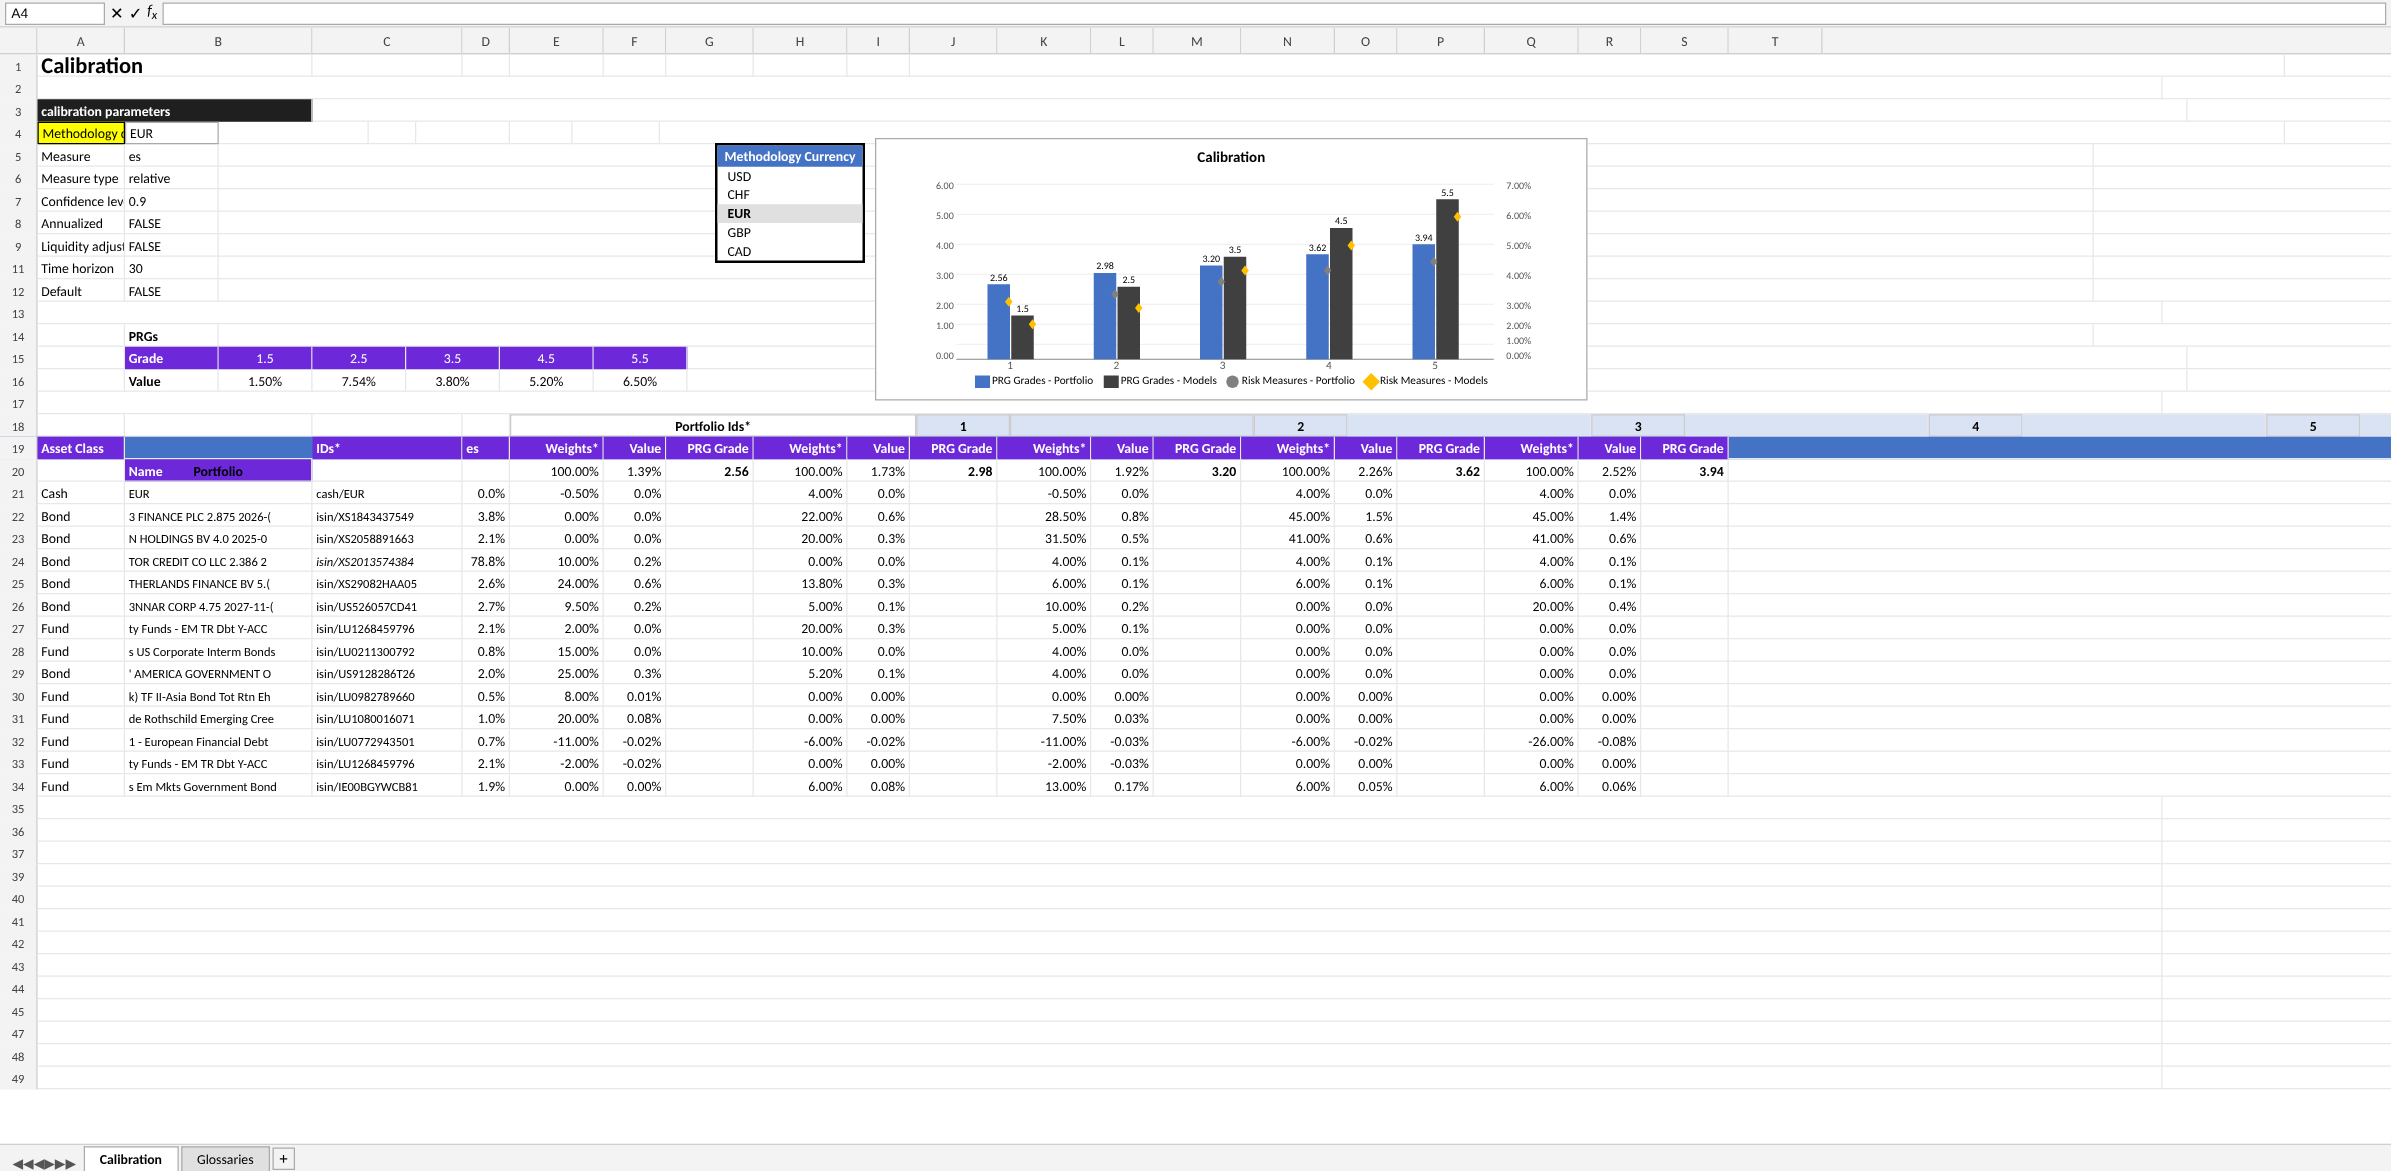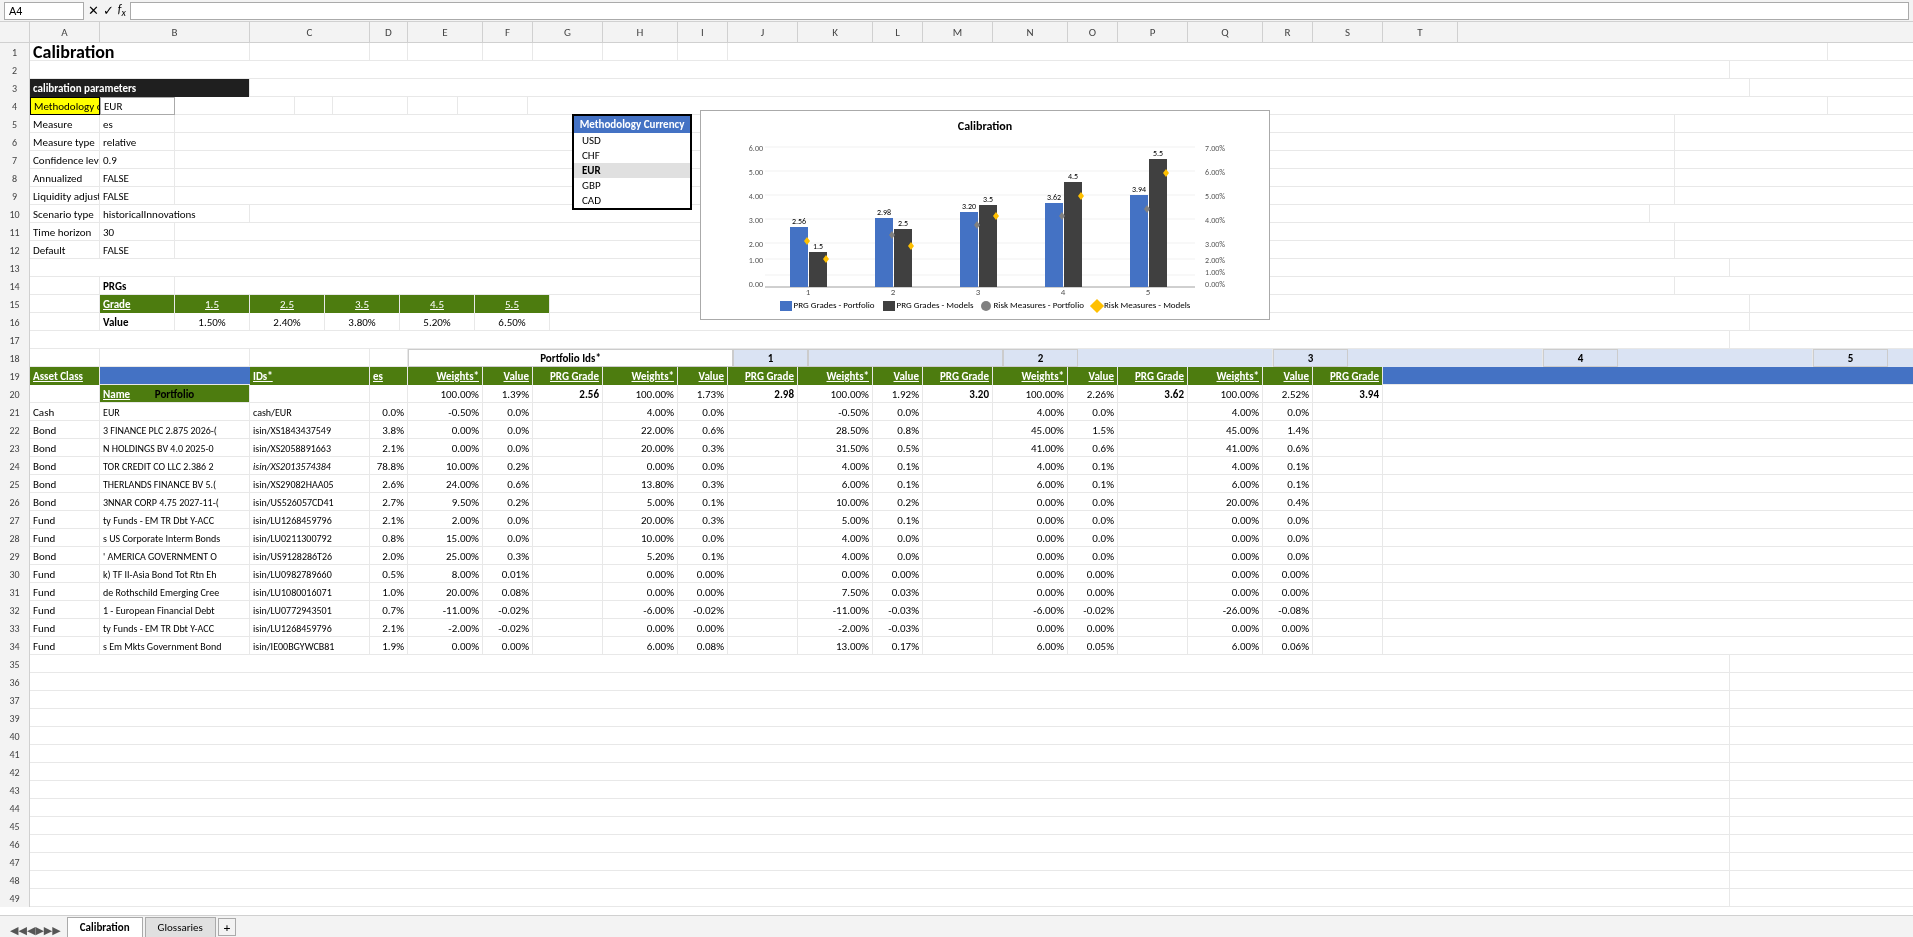--- a/index.html
+++ b/index.html
@@ -49,21 +49,21 @@
     .cell {
       height: 18px; border-right: 1px solid #e8e8e8;
       padding: 0 3px; display: flex; align-items: center;
       font-size: 11px; white-space: nowrap; overflow: hidden;
       flex-shrink: 0;
     }
     .cell.right { justify-content: flex-end; }
     .cell.center { justify-content: center; }
     .cell.bold { font-weight: bold; }
     .cell.black-bg { background: #1f1f1f; color: #fff; }
-    .cell.blue-bg { background: #4d7c0f; color: #fff; text-decoration: underline; }
+    .cell.blue-bg { background: #6d28d9; color: #fff; }
     .cell.yellow-bg { background: #ffff00; color: #000; }
 
     
     .chart-container {
       position: absolute;
       top: 88px; left: 700px;
       width: 570px; height: 210px;
       background: #fff;
       border: 1px solid #aaa;
       padding: 8px;
@@ -230,26 +230,20 @@
       <div class="cell" style="width:1500px;"></div>
     </div>
 
     <div class="grid-row">
       <div class="row-num">9</div>
       <div class="cell" style="width:70px;">Liquidity adjusted</div>
       <div class="cell" style="width:75px;">FALSE</div>
       <div class="cell" style="width:1500px;"></div>
     </div>
 
-    <div class="grid-row">
-      <div class="row-num">10</div>
-      <div class="cell" style="width:70px;">Scenario type</div>
-      <div class="cell" style="width:150px;">historicalInnovations</div>
-      <div class="cell" style="width:1400px;"></div>
-    </div>
 
     <div class="grid-row">
       <div class="row-num">11</div>
       <div class="cell" style="width:70px;">Time horizon</div>
       <div class="cell" style="width:75px;">30</div>
       <div class="cell" style="width:1500px;"></div>
     </div>
 
     <div class="grid-row">
       <div class="row-num">12</div>
@@ -280,21 +274,21 @@
       <div class="cell blue-bg center" style="width:75px;">4.5</div>
       <div class="cell blue-bg center" style="width:75px;">5.5</div>
       <div class="cell" style="width:1200px;"></div>
     </div>
 
     <div class="grid-row">
       <div class="row-num">16</div>
       <div class="cell" style="width:70px;"></div>
       <div class="cell bold" style="width:75px;">Value</div>
       <div class="cell center" style="width:75px;">1.50%</div>
-      <div class="cell center" style="width:75px;">2.40%</div>
+      <div class="cell center" style="width:75px;">7.54%</div>
       <div class="cell center" style="width:75px;">3.80%</div>
       <div class="cell center" style="width:75px;">5.20%</div>
       <div class="cell center" style="width:75px;">6.50%</div>
       <div class="cell" style="width:1200px;"></div>
     </div>
 
     <div class="grid-row">
       <div class="row-num">17</div>
       <div class="cell" style="width:1700px;"></div>
     </div>
@@ -710,24 +704,20 @@
         </div>
         <div class="grid-row">
           <div class="row-num">44</div>
           <div class="cell" style="width:1700px;"></div>
         </div>
         <div class="grid-row">
           <div class="row-num">45</div>
           <div class="cell" style="width:1700px;"></div>
         </div>
         <div class="grid-row">
-          <div class="row-num">46</div>
-          <div class="cell" style="width:1700px;"></div>
-        </div>
-        <div class="grid-row">
           <div class="row-num">47</div>
           <div class="cell" style="width:1700px;"></div>
         </div>
         <div class="grid-row">
           <div class="row-num">48</div>
           <div class="cell" style="width:1700px;"></div>
         </div>
         <div class="grid-row">
           <div class="row-num">49</div>
           <div class="cell" style="width:1700px;"></div>

